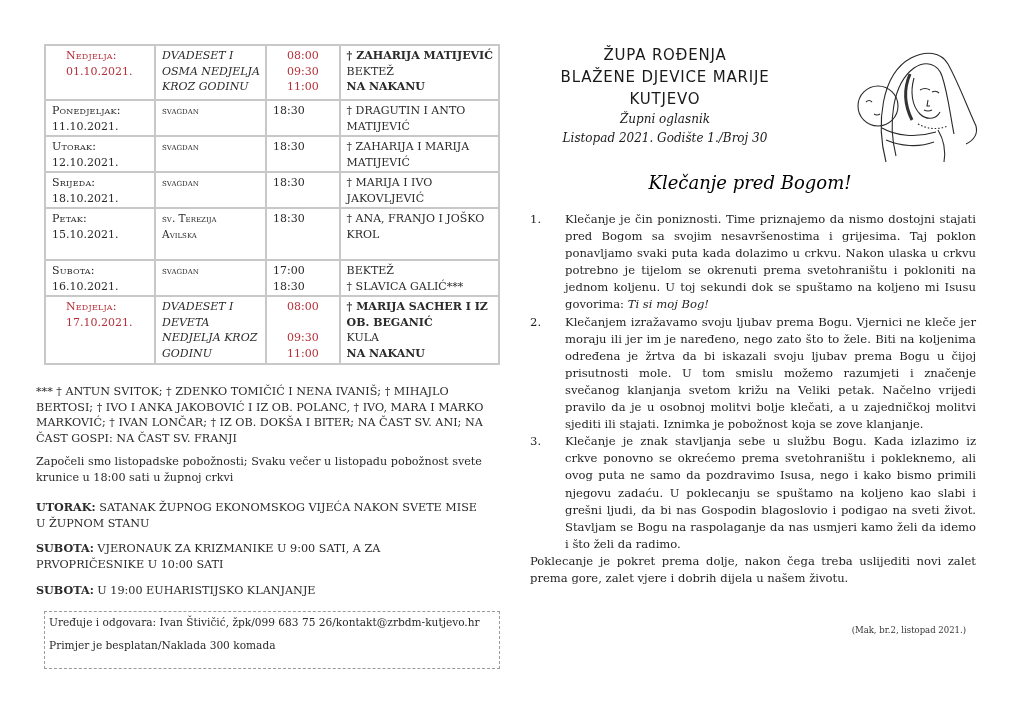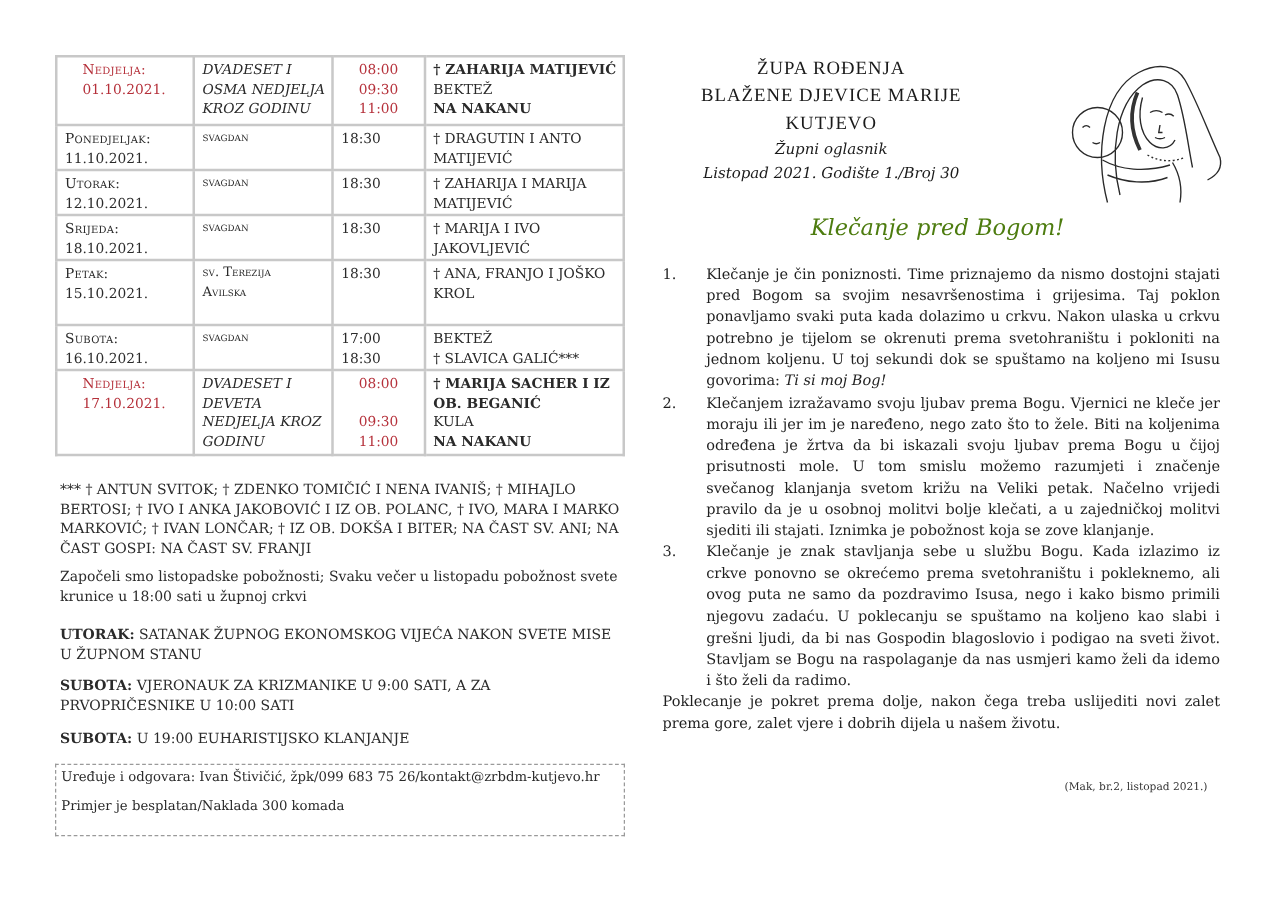--- a/index.html
+++ b/index.html
@@ -13,36 +13,36 @@
   .sched td.c-feast { width: 98px; }
   .sched td.c-time { width: 60px; }
   .sched .day-name { font-variant: small-caps; letter-spacing: 0.2px; }
   .sched .red { color: #b5303a; padding-left: 20px; }
   .sched .feast-it { font-style: italic; }
   .sched .sc { font-variant: small-caps; font-size: 10.5px; }
   .sched .b { font-weight: bold; }
   .sched .line { display: block; white-space: nowrap; }
   .sched .blank { display: block; height: 15.5px; }
 
-  .left-text { position: absolute; left: 48px; width: 452px; font-size: 11.2px;
+  .left-text { position: absolute; left: 36px; width: 452px; font-size: 11.2px;
                line-height: 15.6px; color: #2a2a2a; }
   .left-text .b { font-weight: bold; }
   .footer-box { position: absolute; left: 44px; top: 611px; width: 454px; height: 56px;
                 border: 1px dashed #9a9a9a; font-size: 10.6px; color: #2a2a2a; }
   .footer-box div { position: absolute; left: 4px; }
 
   .hdr { position: absolute; left: 540px; width: 250px; text-align: center;
          font-family: "DejaVu Sans", sans-serif; color: #1a1a1a; }
-  .hdr-title { font-size: 15px; letter-spacing: 0.8px; line-height: 22px; font-family: Liberation Serif, serif; }
+  .hdr-title { font-size: 15px; letter-spacing: 0.8px; line-height: 22px; }
   .hdr-sub { font-size: 12px; font-style: italic; line-height: 19px; font-family: "DejaVu Serif", serif; }
   .madonna { position: absolute; left: 826px; top: 44px; width: 160px; height: 122px; }
 
   .article-title { position: absolute; left: 520px; width: 460px; top: 172px;
                    text-align: center; font-family: "DejaVu Serif", serif;
-                   font-style: italic; font-size: 18px; color: #4d7c0f; }
+                   font-style: italic; font-size: 18px; color: #000000; }
   .article { position: absolute; left: 530px; width: 446px; top: 211px;
              font-family: "DejaVu Serif", serif; font-size: 11.6px;
              line-height: 17.1px; color: #1f1f1f; text-align: justify; }
   .article p { margin: 0; }
   .article .item { position: relative; padding-left: 35px; }
   .article .num { position: absolute; left: 0; top: 0; }
   .article .em { font-style: italic; }
   .source { position: absolute; right: 52px; top: 625px; font-size: 8.5px;
             color: #333; font-family: "DejaVu Serif", serif; }
 </style>

